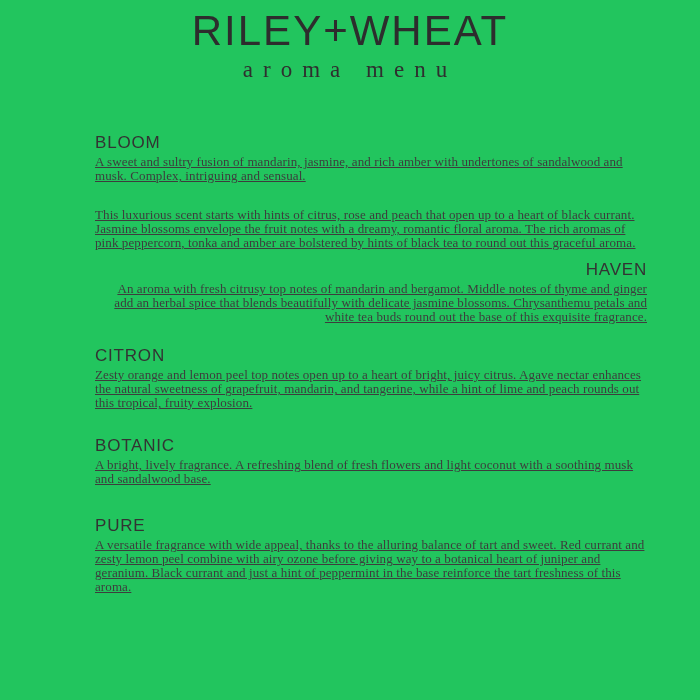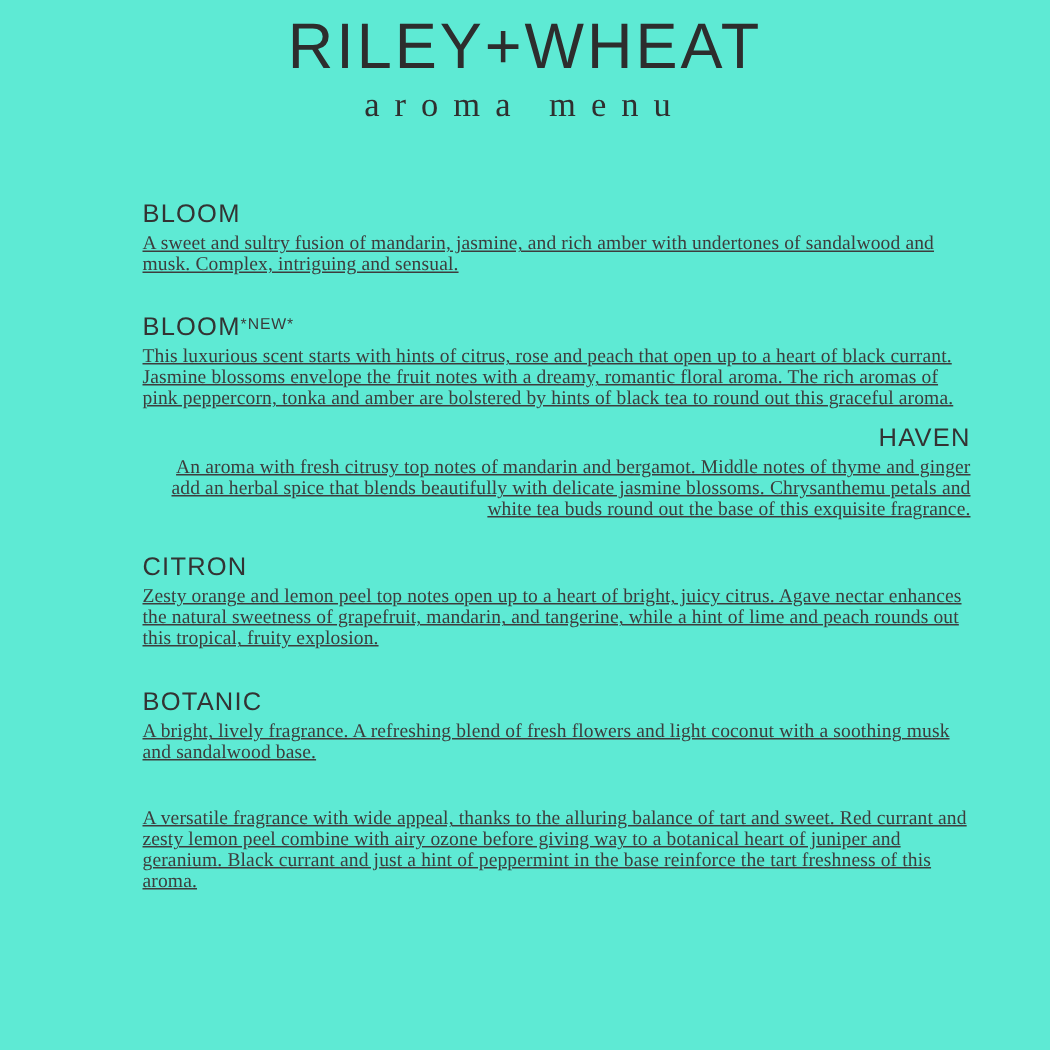--- a/index.html
+++ b/index.html
@@ -4,21 +4,21 @@
 <style>
   html, body {
     margin: 0;
     padding: 0;
     background: #ffffff;
   }
   .page {
     position: relative;
     width: 700px;
     height: 700px;
-    background: #5eead4;
+    background: #22c55e;
     overflow: hidden;
     font-family: "Liberation Serif", serif;
   }
   .header {
     text-align: center;
     padding-top: 8px;
   }
   .brand {
     font-family: "Liberation Sans", sans-serif;
     font-weight: 400;
@@ -81,23 +81,20 @@
 
   <div class="menu">
     <div class="section">
       <div class="section-name">
         <span>BLOOM</span>
       </div>
       <div class="section-desc">A sweet and sultry fusion of mandarin, jasmine, and rich amber with undertones of sandalwood and musk. Complex, intriguing and sensual.</div>
     </div>
 
     <div class="section">
-      <div class="section-name">
-        <span>BLOOM</span><span class="section-badge">*NEW*</span>
-      </div>
       <div class="section-desc">This luxurious scent starts with hints of citrus, rose and peach that open up to a heart of black currant. Jasmine blossoms envelope the fruit notes with a dreamy, romantic floral aroma. The rich aromas of pink peppercorn, tonka and amber are bolstered by hints of black tea to round out this graceful aroma.</div>
     </div>
 
     <div class="section">
       <div class="section-name">
         <span>HAVEN</span>
       </div>
       <div class="section-desc">An aroma with fresh citrusy top notes of mandarin and bergamot. Middle notes of thyme and ginger add an herbal spice that blends beautifully with delicate jasmine blossoms. Chrysanthemu petals and white tea buds round out the base of this exquisite fragrance.</div>
     </div>
 
@@ -109,17 +106,20 @@
     </div>
 
     <div class="section">
       <div class="section-name">
         <span>BOTANIC</span>
       </div>
       <div class="section-desc">A bright, lively fragrance. A refreshing blend of fresh flowers and light coconut with a soothing musk and sandalwood base.</div>
     </div>
 
     <div class="section">
+      <div class="section-name">
+        <span>PURE</span>
+      </div>
       <div class="section-desc">A versatile fragrance with wide appeal, thanks to the alluring balance of tart and sweet. Red currant and zesty lemon peel combine with airy ozone before giving way to a botanical heart of juniper and geranium. Black currant and just a hint of peppermint in the base reinforce the tart freshness of this aroma.</div>
     </div>
   </div>
 
 </div>
 
 </body></html>

